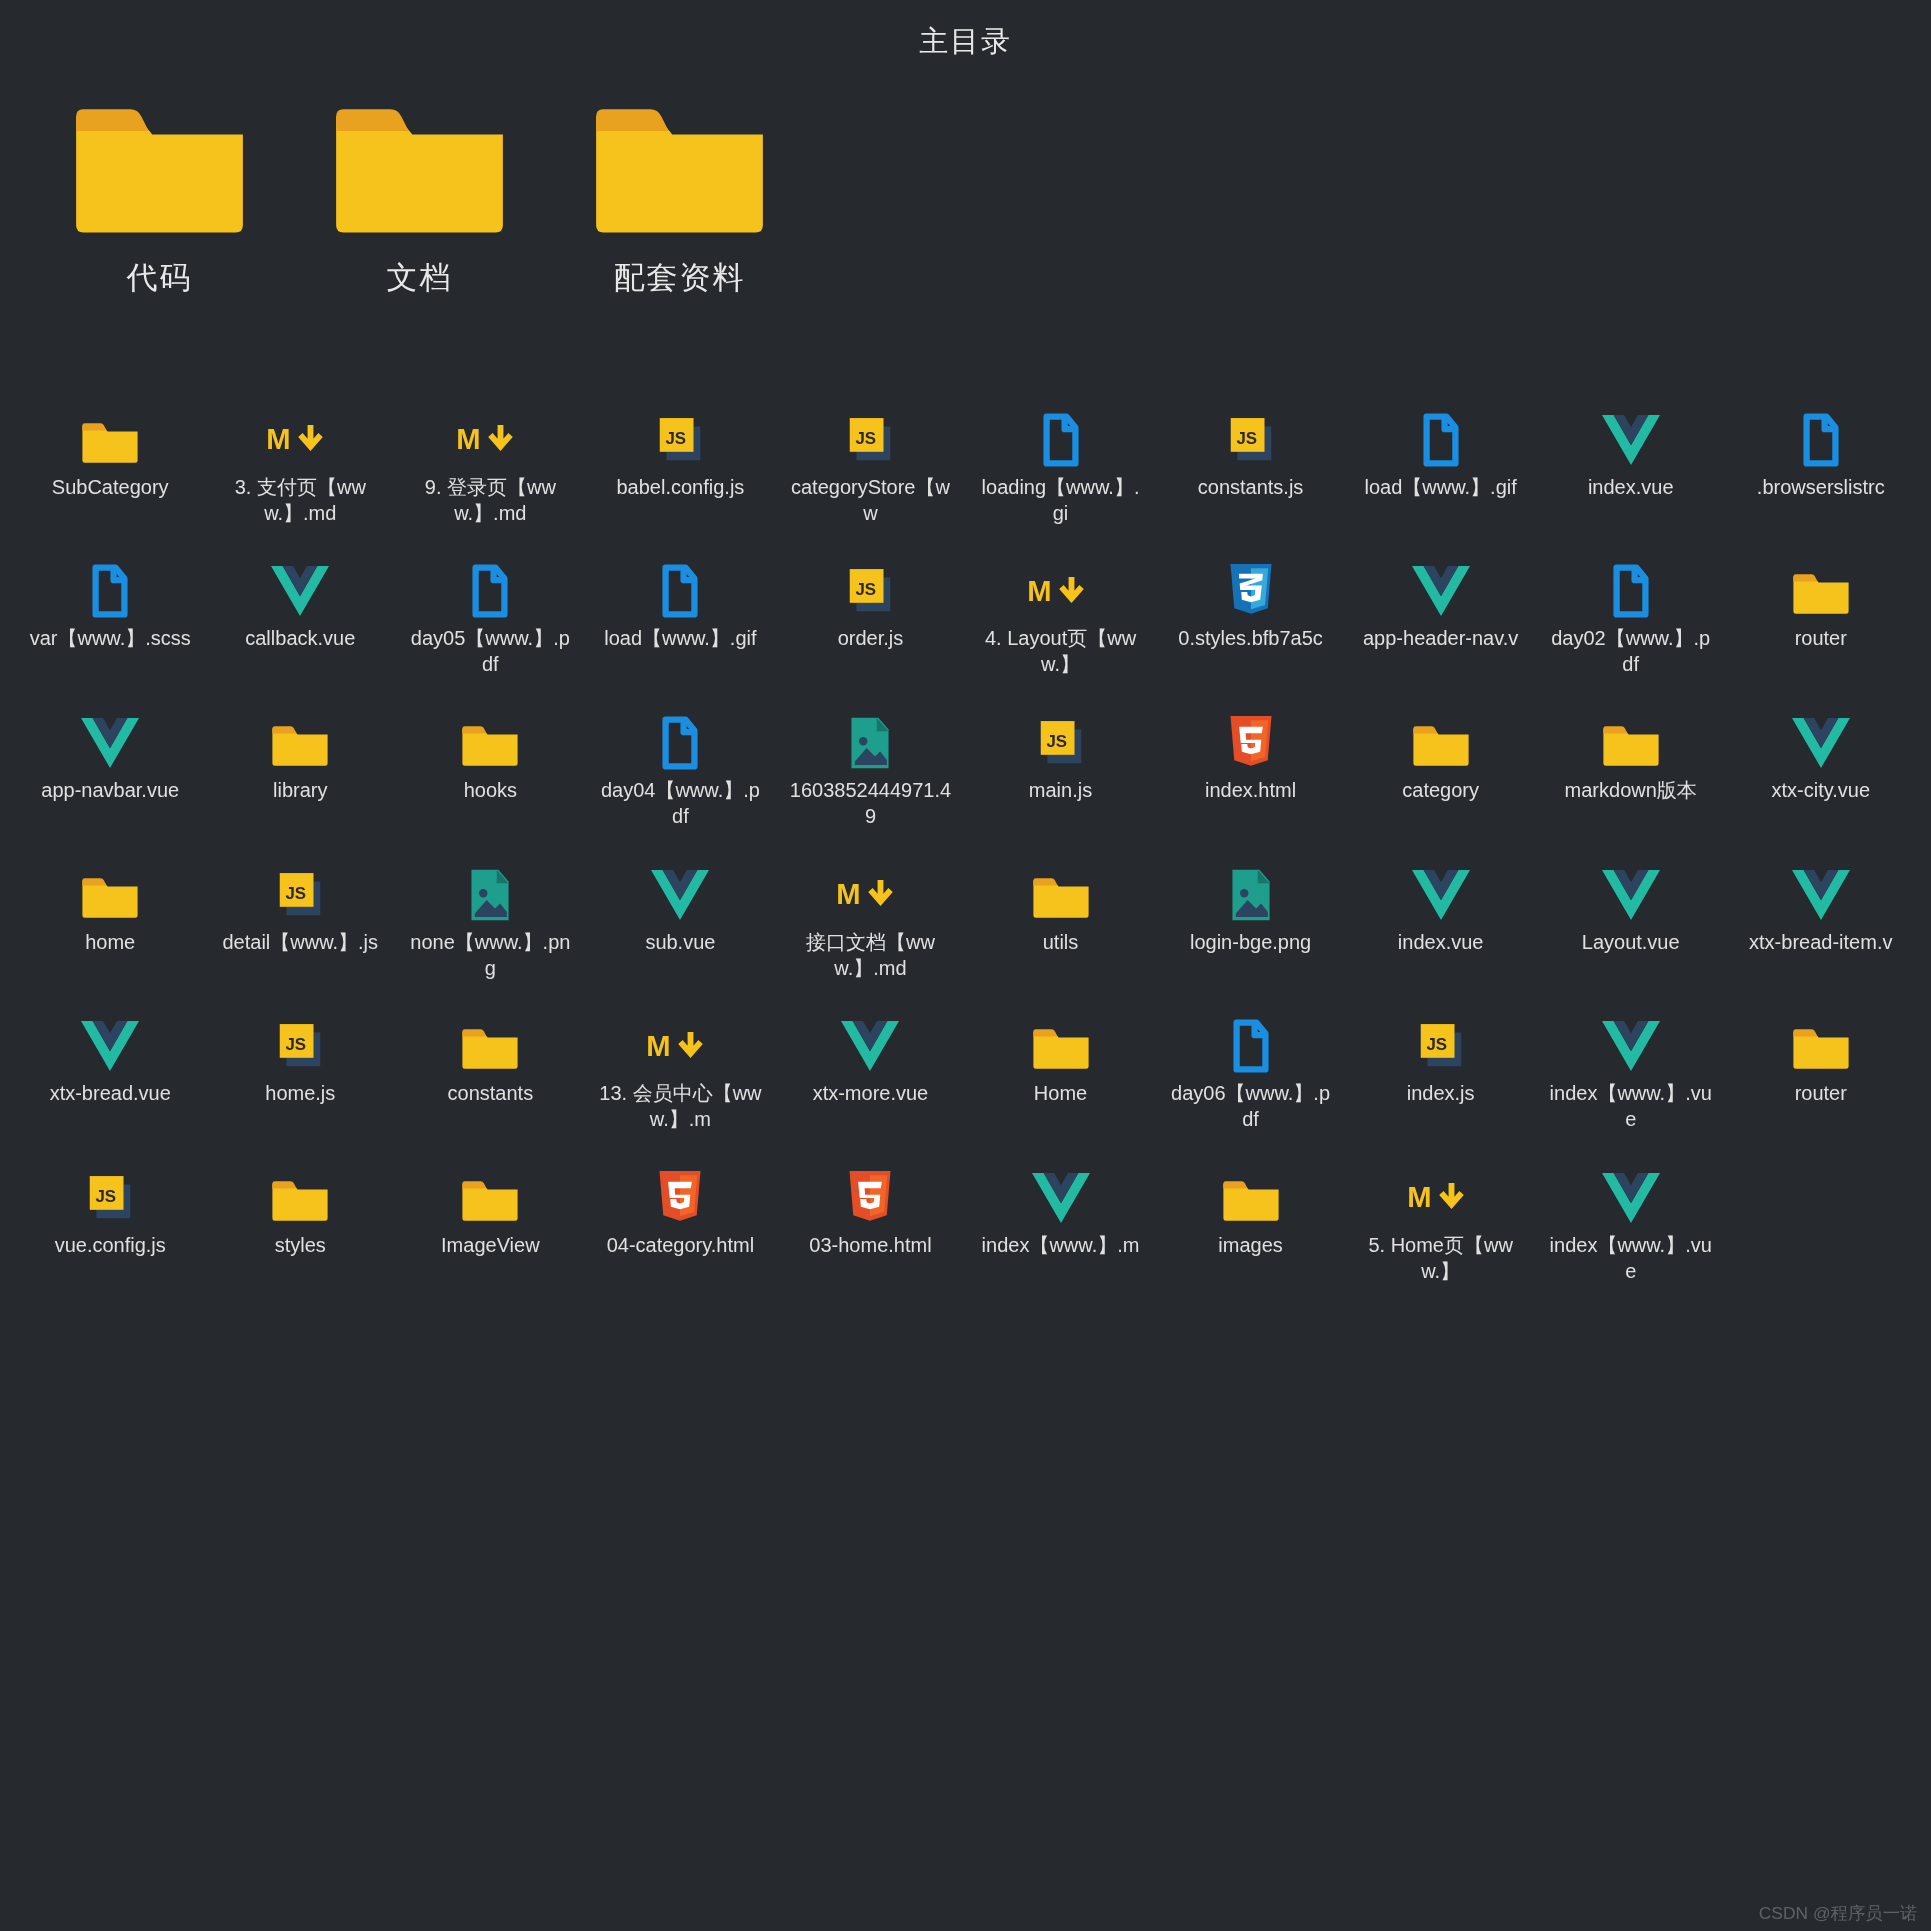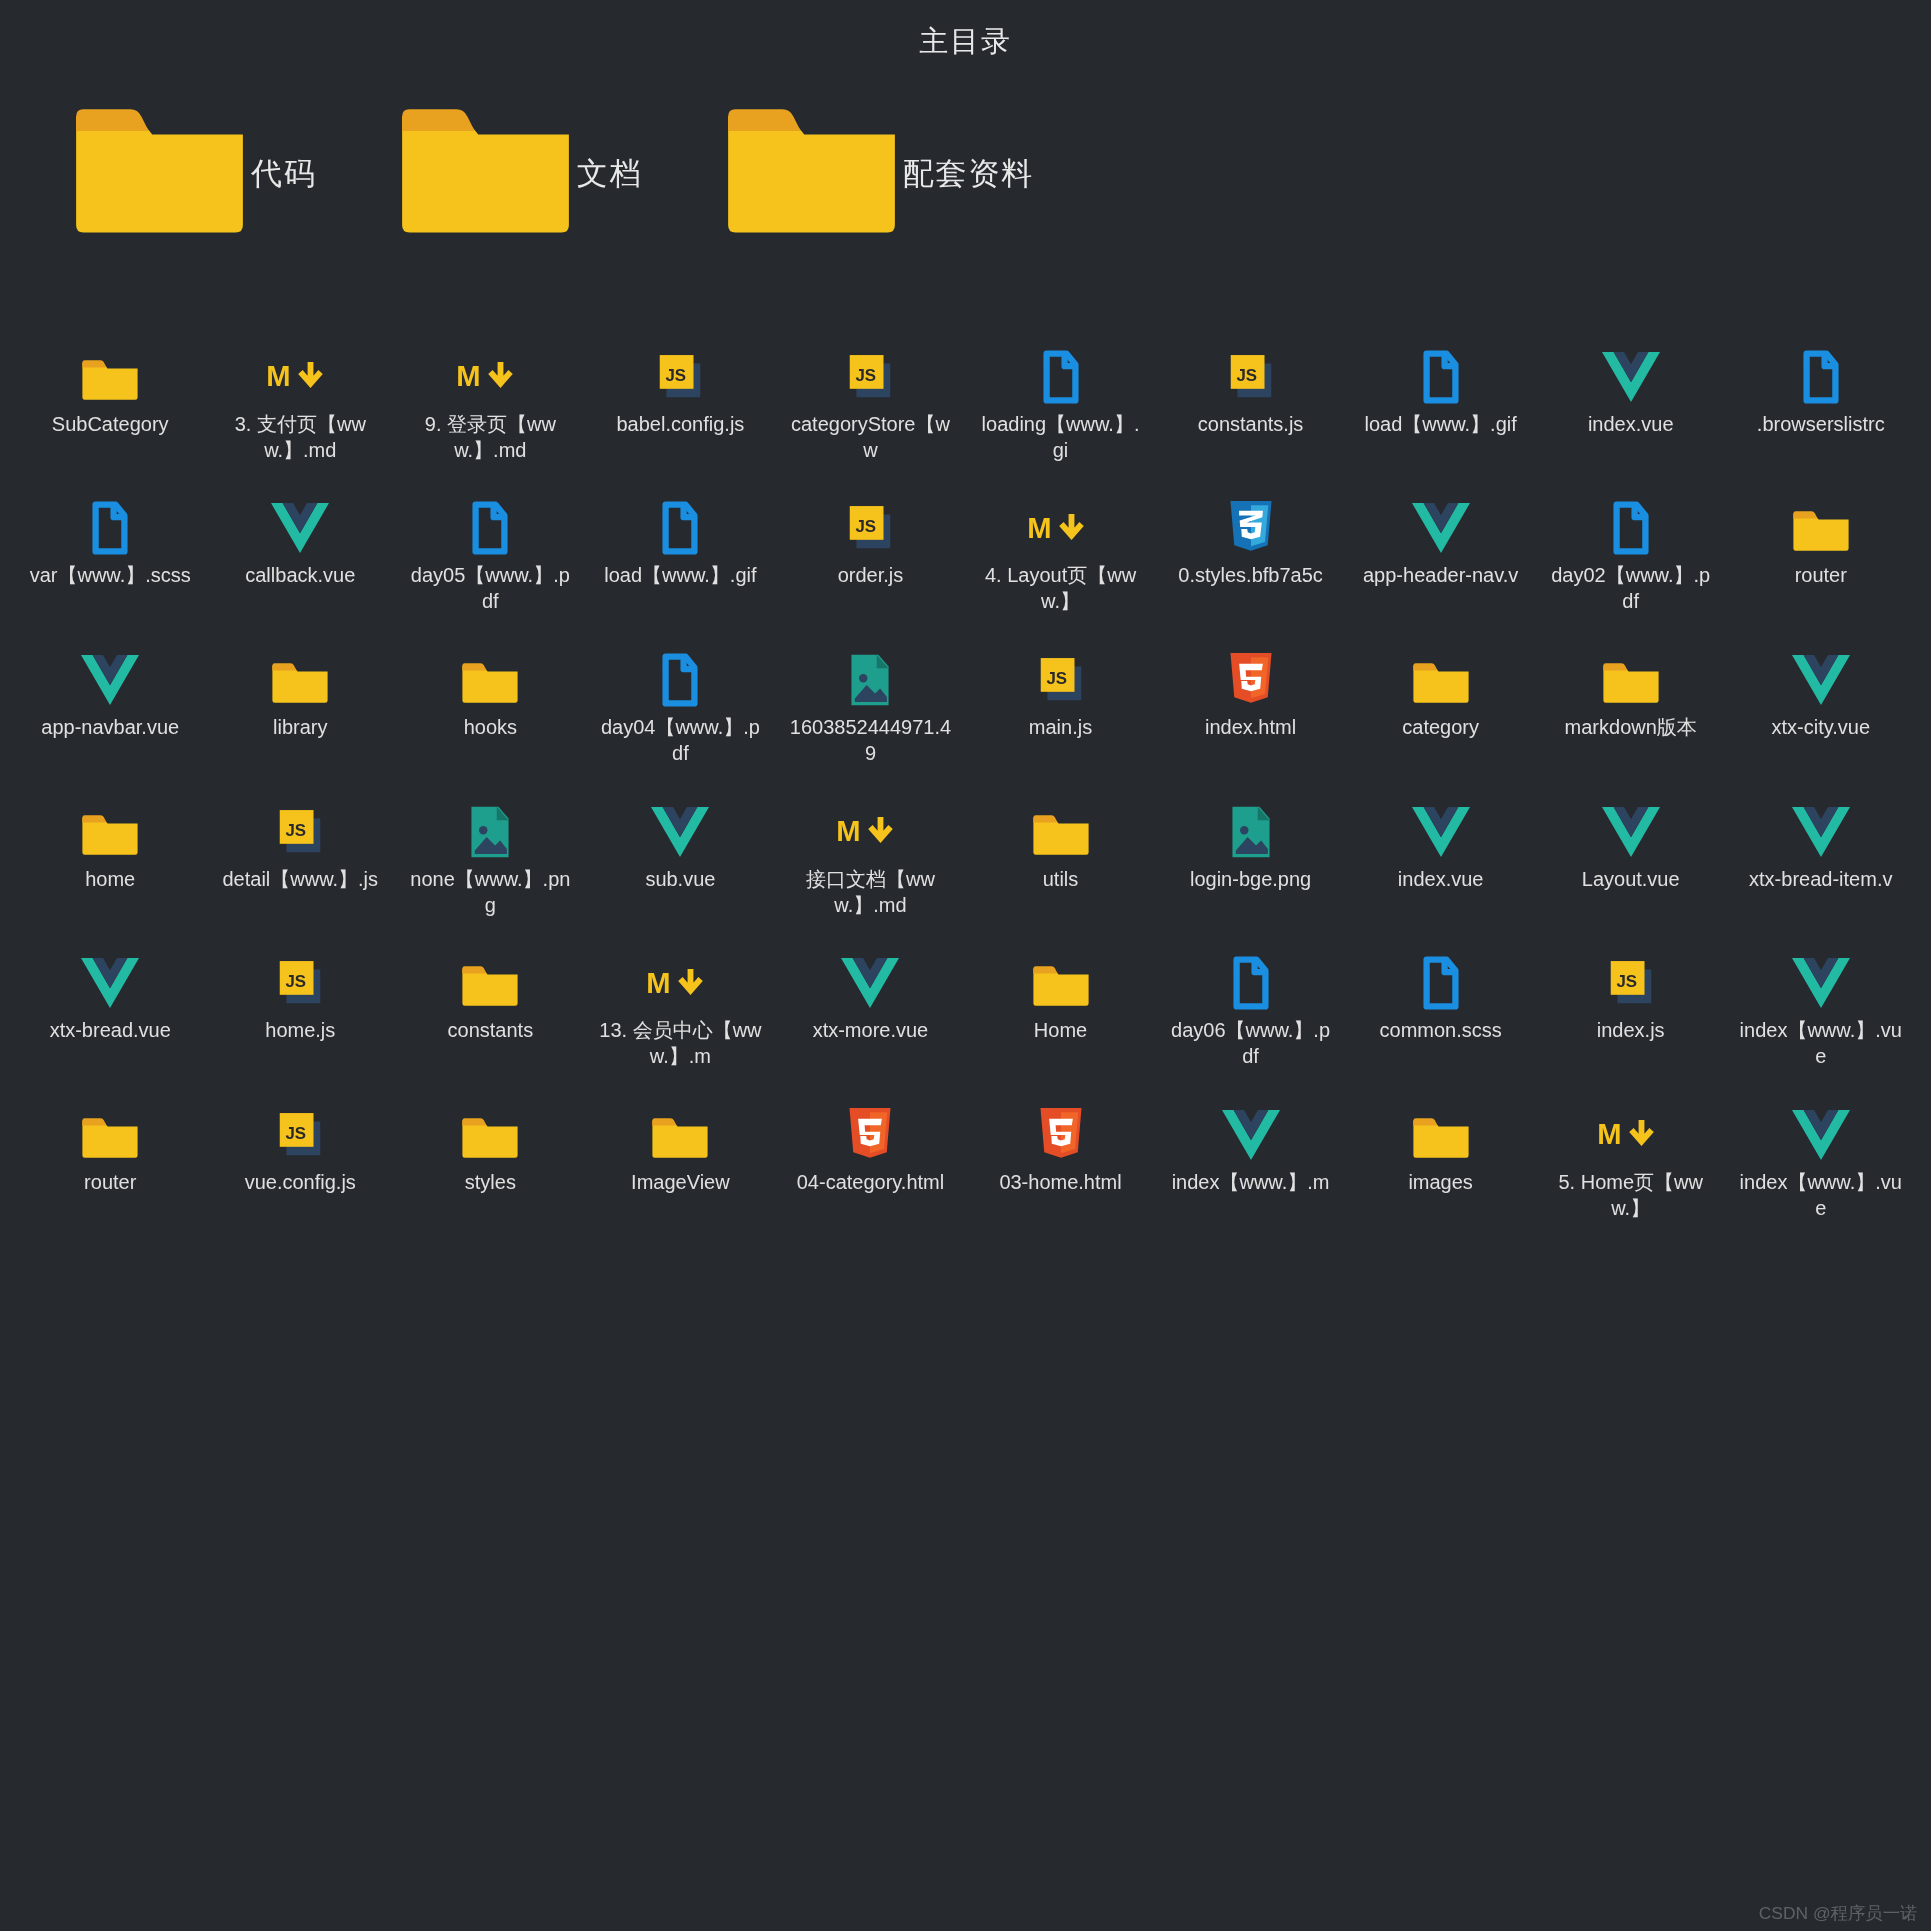--- a/index.html
+++ b/index.html
@@ -18,21 +18,21 @@
     color: #e8e8e8;
     padding: 22px 0 29px 0;
     letter-spacing: 1.9px;
   }
   .top-folders {
     display: flex;
     gap: 77px;
     padding-left: 68px;
     margin-bottom: 106px;
   }
-  .big-folder { display:flex; flex-direction:row; align-items:center; cursor:pointer; }
+  .big-folder { display:flex; flex-direction:column; align-items:center; cursor:pointer; }
   .big-folder .lbl { font-size: 31px; margin-top: 21px; color: #e8e8e8; letter-spacing: 1.9px; }
   .grid {
     display: grid;
     grid-template-columns: repeat(10, 1fr);
     gap: 25px 11.6px;
     padding: 0 21px;
   }
   .item {
     display:flex; flex-direction:column; align-items:center;
     text-align:center; cursor:pointer;
@@ -518,29 +518,20 @@
       <span class="ico">
         <svg width="48" height="54" viewBox="0 0 48 60">
     <path d="M8 4 L30 4 L40 16 L40 56 L8 56 Z" fill="none" stroke="#1a8ee0" stroke-width="7" stroke-linejoin="round"></path>
     <path d="M28 4 L28 18 L40 18" fill="none" stroke="#1a8ee0" stroke-width="7" stroke-linejoin="round"></path>
   </svg>
       </span>
     <span class="lbl">day06【www.】.pdf</span>
     </div>
     <div class="item">
       <span class="ico">
-        <svg width="48" height="54" viewBox="0 0 48 60">
-    <path d="M8 4 L30 4 L40 16 L40 56 L8 56 Z" fill="none" stroke="#1a8ee0" stroke-width="7" stroke-linejoin="round"></path>
-    <path d="M28 4 L28 18 L40 18" fill="none" stroke="#1a8ee0" stroke-width="7" stroke-linejoin="round"></path>
-  </svg>
-      </span>
-    <span class="lbl">common.scss</span>
-    </div>
-    <div class="item">
-      <span class="ico">
         <svg width="56" height="54" viewBox="0 0 64 64">
     <rect x="16" y="16" width="40" height="40" fill="#2d4460"></rect>
     <rect x="8" y="6" width="40" height="40" fill="#f6c31c"></rect>
     <text x="27" y="37" font-family="Arial" font-size="20" font-weight="700" fill="#2a2a2a" text-anchor="middle">JS</text>
   </svg>
       </span>
     <span class="lbl">index.js</span>
     </div>
     <div class="item">
       <span class="ico">

